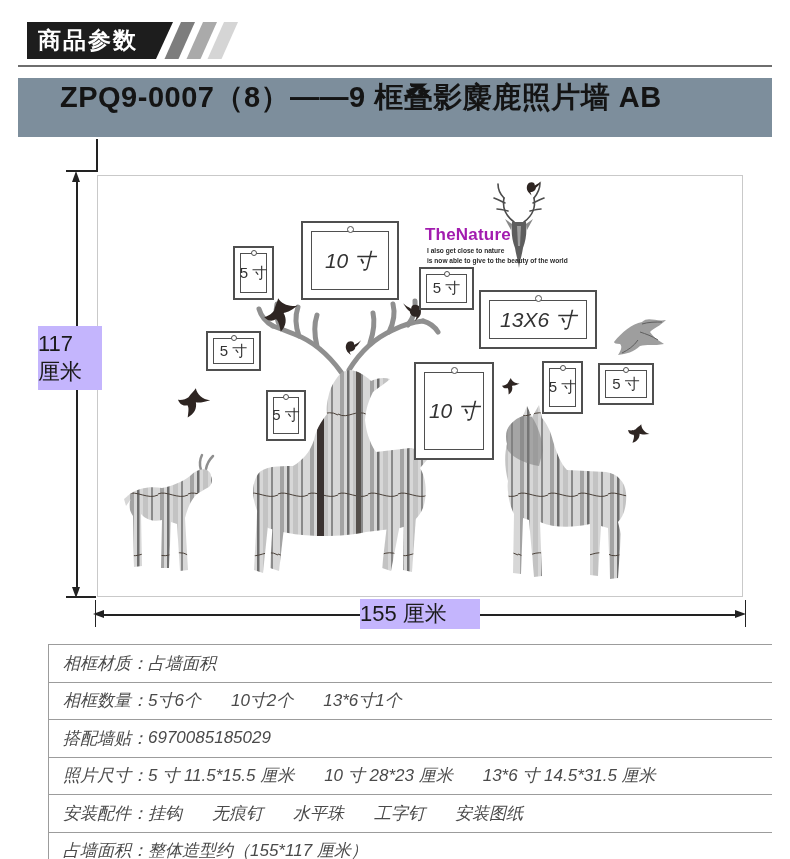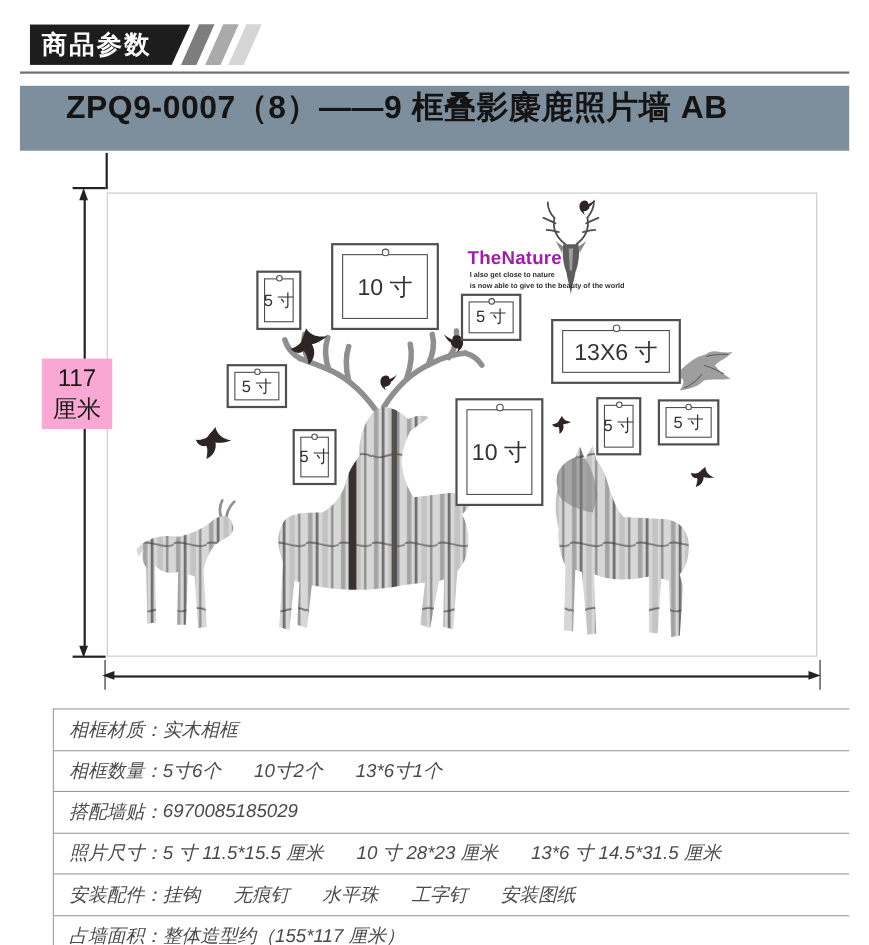--- a/index.html
+++ b/index.html
@@ -31,42 +31,42 @@
   .fauna { position:absolute; left:0; top:0; width:646px; height:422px; z-index:1; }
 
   .frame { position:absolute; border:2px solid var(--frame-border,#4f4f4f); background:#fff; z-index:2;
            display:flex; align-items:center; justify-content:center; }
   .frame .inner { position:absolute; inset:5px; border:1px solid var(--frame-border,#4f4f4f); }
   .frame.big .inner { inset:8px; border-width:1.5px; }
   .frame .hanger { position:absolute; top:1.5px; left:50%; margin-left:-3px; width:6px; height:6px;
                    border:1px solid var(--frame-border,#4f4f4f); border-radius:50%; background:#fff; }
   .frame.big .hanger { width:7px; height:7px; top:2.5px; }
   .frame .flabel { position:relative; font-size:15px; color:#333; z-index:3; white-space:nowrap; }
-  .frame.big .flabel { font-size:21px; }
+  .frame.big .flabel { font-size:21px;font-style:italic; }
 
   .logo-text { position:absolute; left:327px; top:48px; z-index:2; width:220px; }
   .logo-brand { font-size:17px; font-weight:bold; color:#a21caf; letter-spacing:0.2px; line-height:22px; }
   .logo-tag { font-size:6.6px; font-weight:bold; color:#2b2b2b; line-height:1.55; margin-left:2px; white-space:nowrap; }
 
   
   .dim { position:absolute; background:var(--dimension,#222); }
   .v-line { left:58px; top:166px; width:1.5px; height:414px; }
   .h-line { left:84px; top:602px; width:636px; height:1.5px; }
   .arr { position:absolute; width:0; height:0; }
   .arr.up   { left:54px; top:159px; border-left:4.5px solid transparent; border-right:4.5px solid transparent; border-bottom:11px solid var(--dimension,#222); }
   .arr.down { left:54px; top:575px; border-left:4.5px solid transparent; border-right:4.5px solid transparent; border-top:11px solid var(--dimension,#222); }
   .arr.left { left:75px; top:598px; border-top:4.5px solid transparent; border-bottom:4.5px solid transparent; border-right:11px solid var(--dimension,#222); }
   .arr.right{ left:717px; top:598px; border-top:4.5px solid transparent; border-bottom:4.5px solid transparent; border-left:11px solid var(--dimension,#222); }
   .tick { position:absolute; background:var(--dimension,#222); }
   .t1 { left:48px; top:158px; width:30px; height:1.5px; }
   .t2 { left:78px; top:127px; width:1.5px; height:33px; }
   .t3 { left:48px; top:584px; width:30px; height:1.5px; }
   .t4 { left:76.5px; top:588px; width:1.5px; height:27px; }
   .t5 { left:726.5px; top:588px; width:1.5px; height:27px; }
-  .dim-label { position:absolute; background:#f9a8d4; color:#1a1a1a; text-align:center; z-index:4; }
+  .dim-label { position:absolute; background:#c4b5fd; color:#1a1a1a; text-align:left; z-index:4; }
   .height-label { left:20px; top:314px; width:64px; font-size:22px; line-height:28px; padding:4px 0; }
   .width-label { left:342px; top:587px; width:120px; height:30px; font-size:22px; line-height:30px; }
 
   
   .spec-table { position:absolute; left:30px; top:632px; width:732px; height:226px;
                 border:1px solid var(--table-border,#9c9c9c); display:flex; flex-direction:column;font-style:italic; }
   .spec-row { flex:1; display:flex; align-items:center; padding-left:14px;
               border-top:1px solid var(--table-border,#9c9c9c);
               font-size:17px; color:var(--table-text,#4a4a4a); }
   .spec-row:first-child { border-top:none; }
@@ -188,21 +188,21 @@
         <div class="frame big" style="left: 203px; top: 45px; width: 98px; height: 79px;">
           <div class="inner"></div>
           <div class="hanger"></div>
           <span class="flabel">10 寸</span>
         </div>
         <div class="frame small" style="left: 321px; top: 91px; width: 55px; height: 43px;">
           <div class="inner"></div>
           <div class="hanger"></div>
           <span class="flabel">5 寸</span>
         </div>
-        <div class="frame big" style="left: 403px; top: 114px; width: 118px; height: 59px;">
+        <div class="frame big" style="left: 381px; top: 114px; width: 118px; height: 59px;">
           <div class="inner"></div>
           <div class="hanger"></div>
           <span class="flabel">13X6 寸</span>
         </div>
         <div class="frame small" style="left: 108px; top: 155px; width: 55px; height: 40px;">
           <div class="inner"></div>
           <div class="hanger"></div>
           <span class="flabel">5 寸</span>
         </div>
         <div class="frame small" style="left: 168px; top: 214px; width: 40px; height: 51px;">
@@ -243,25 +243,26 @@
   <div class="dim-label height-label">
     <div>117</div>
     <div>厘米</div>
   </div>
 
   <div class="dim h-line"></div>
   <div class="arr left"></div>
   <div class="arr right"></div>
   <div class="tick t4"></div>
   <div class="tick t5"></div>
+  <div class="dim-label width-label">155 厘米</div>
 
   <div class="spec-table" id="spec-table">
       <div class="spec-row">
         <span class="spec-label">相框材质：</span>
-        <span class="spec-seg">实木相框</span>
+        <span class="spec-seg">占墙面积</span>
       </div>
       <div class="spec-row">
         <span class="spec-label">相框数量：</span>
         <span class="spec-seg">5寸6个</span>
         <span class="spec-seg">10寸2个</span>
         <span class="spec-seg">13*6寸1个</span>
       </div>
       <div class="spec-row">
         <span class="spec-label">搭配墙贴：</span>
         <span class="spec-seg">6970085185029</span>

